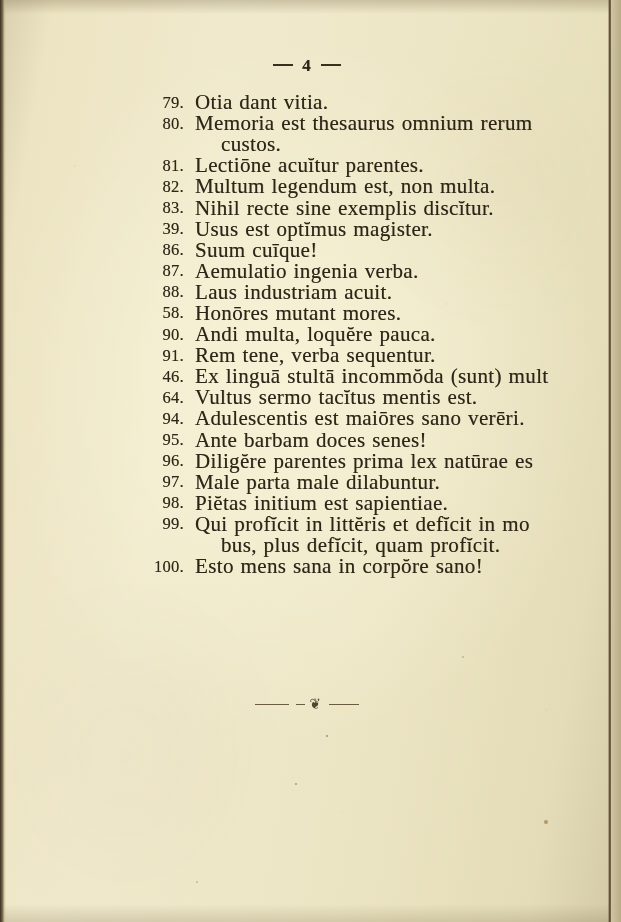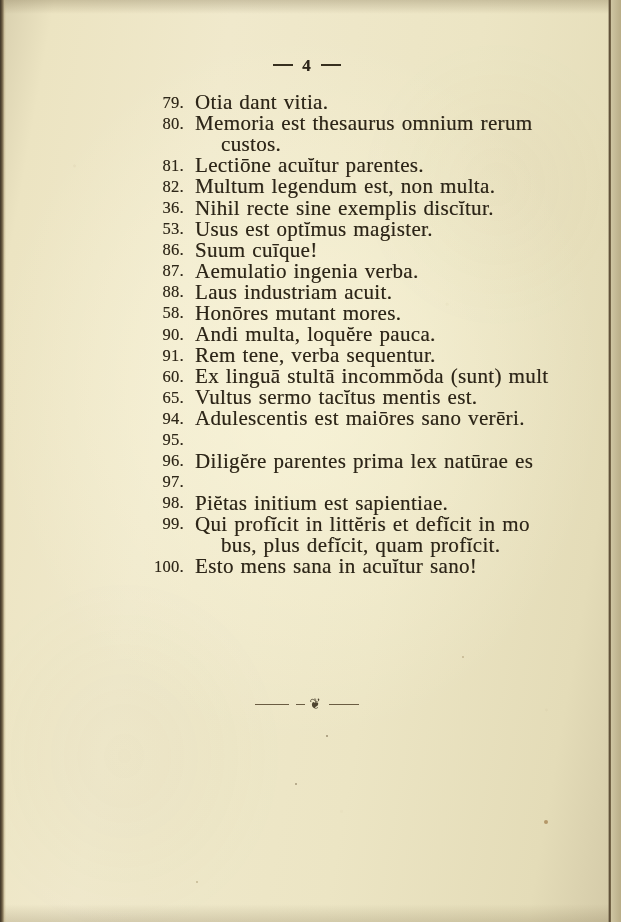--- a/index.html
+++ b/index.html
@@ -194,25 +194,25 @@
       </div>
       <div class="row">
         <span class="num-col">81.</span>
         <span class="txt-col">Lectiōne acuĭtur parentes.</span>
       </div>
       <div class="row">
         <span class="num-col">82.</span>
         <span class="txt-col">Multum legendum est, non multa.</span>
       </div>
       <div class="row">
-        <span class="num-col">36.</span>
+        <span class="num-col">83.</span>
         <span class="txt-col">Nihil recte sine exemplis discĭtur.</span>
       </div>
       <div class="row">
-        <span class="num-col">53.</span>
+        <span class="num-col">39.</span>
         <span class="txt-col">Usus est optĭmus magister.</span>
       </div>
       <div class="row">
         <span class="num-col">86.</span>
         <span class="txt-col">Suum cuīque!</span>
       </div>
       <div class="row">
         <span class="num-col">87.</span>
         <span class="txt-col">Aemulatio ingenia verba.</span>
       </div>
@@ -226,56 +226,58 @@
       </div>
       <div class="row">
         <span class="num-col">90.</span>
         <span class="txt-col">Andi multa, loquĕre pauca.</span>
       </div>
       <div class="row">
         <span class="num-col">91.</span>
         <span class="txt-col">Rem tene, verba sequentur.</span>
       </div>
       <div class="row">
-        <span class="num-col">60.</span>
+        <span class="num-col">46.</span>
         <span class="txt-col">Ex linguā stultā incommŏda (sunt) mult</span>
       </div>
       <div class="row">
-        <span class="num-col">65.</span>
+        <span class="num-col">64.</span>
         <span class="txt-col">Vultus sermo tacĭtus mentis est.</span>
       </div>
       <div class="row">
         <span class="num-col">94.</span>
         <span class="txt-col">Adulescentis est maiōres sano verēri.</span>
       </div>
       <div class="row">
         <span class="num-col">95.</span>
+        <span class="txt-col">Ante barbam doces senes!</span>
       </div>
       <div class="row">
         <span class="num-col">96.</span>
         <span class="txt-col">Diligĕre parentes prima lex natūrae es</span>
       </div>
       <div class="row">
         <span class="num-col">97.</span>
+        <span class="txt-col">Male parta male dilabuntur.</span>
       </div>
       <div class="row">
         <span class="num-col">98.</span>
         <span class="txt-col">Piĕtas initium est sapientiae.</span>
       </div>
       <div class="row">
         <span class="num-col">99.</span>
         <span class="txt-col">Qui profĭcit in littĕris et defĭcit in mo</span>
       </div>
       <div class="row cont">
         <span class="num-col"></span>
         <span class="txt-col">bus, plus defĭcit, quam profĭcit.</span>
       </div>
       <div class="row">
         <span class="num-col">100.</span>
-        <span class="txt-col">Esto mens sana in acuĭtur sano!</span>
+        <span class="txt-col">Esto mens sana in corpŏre sano!</span>
       </div>
     </div>
 
   <div class="ornament">
     <span class="dash left"></span><span class="dash mid"></span><span class="glyph">❦</span><span class="dash right"></span>
   </div>
 
 </div>
 
 </body></html>

